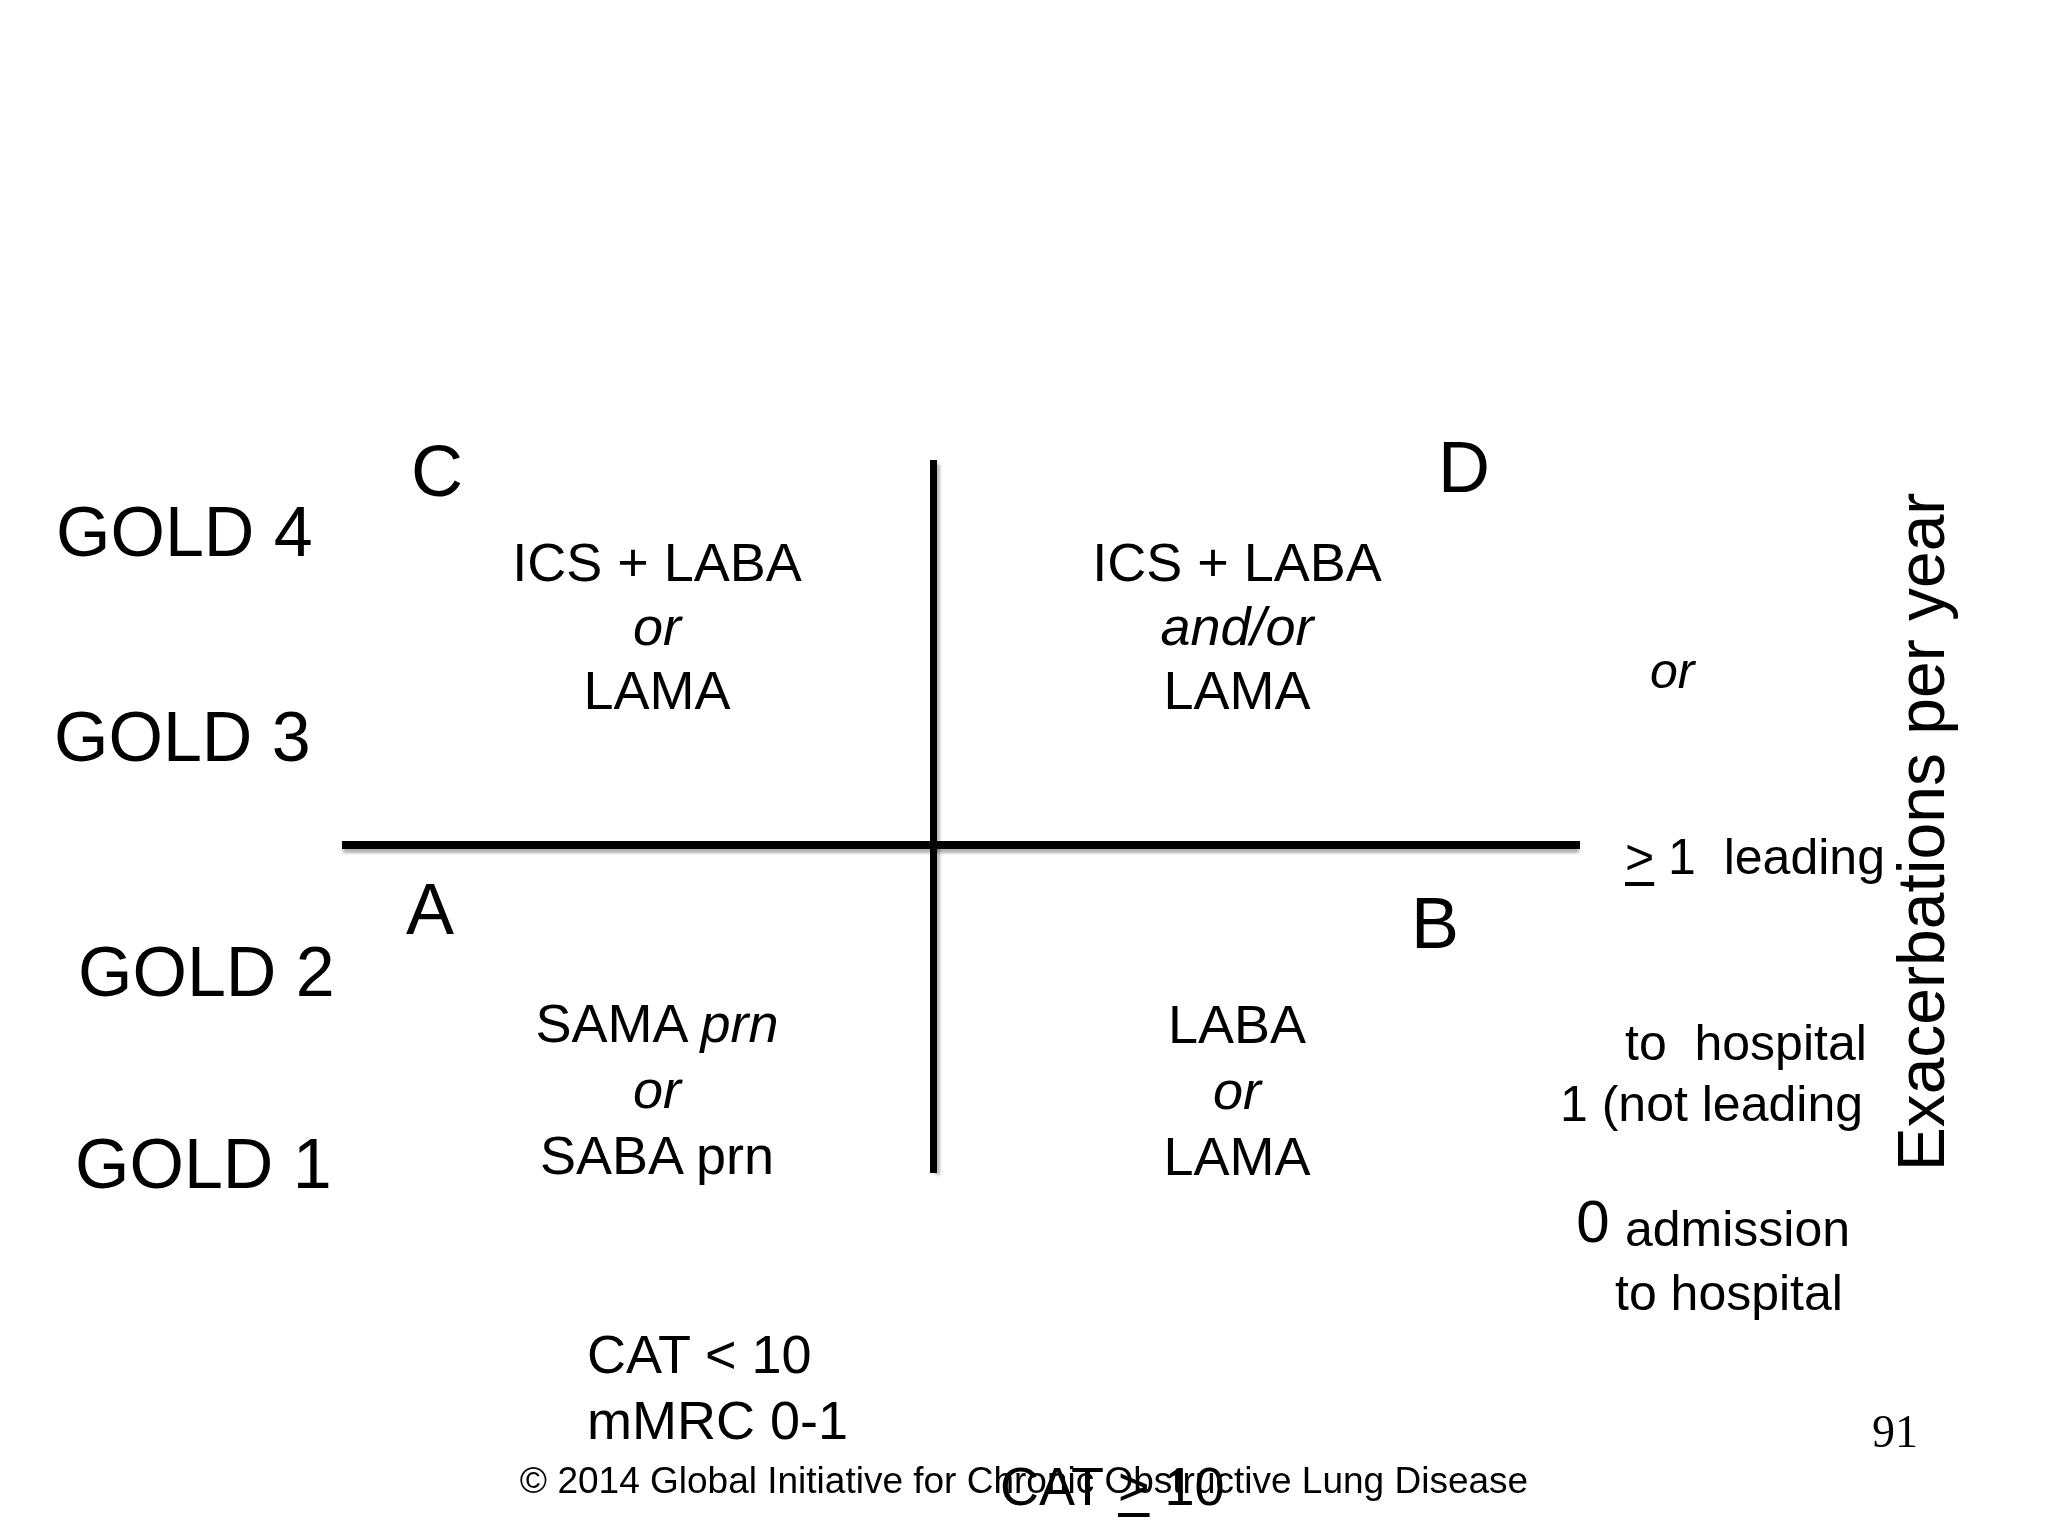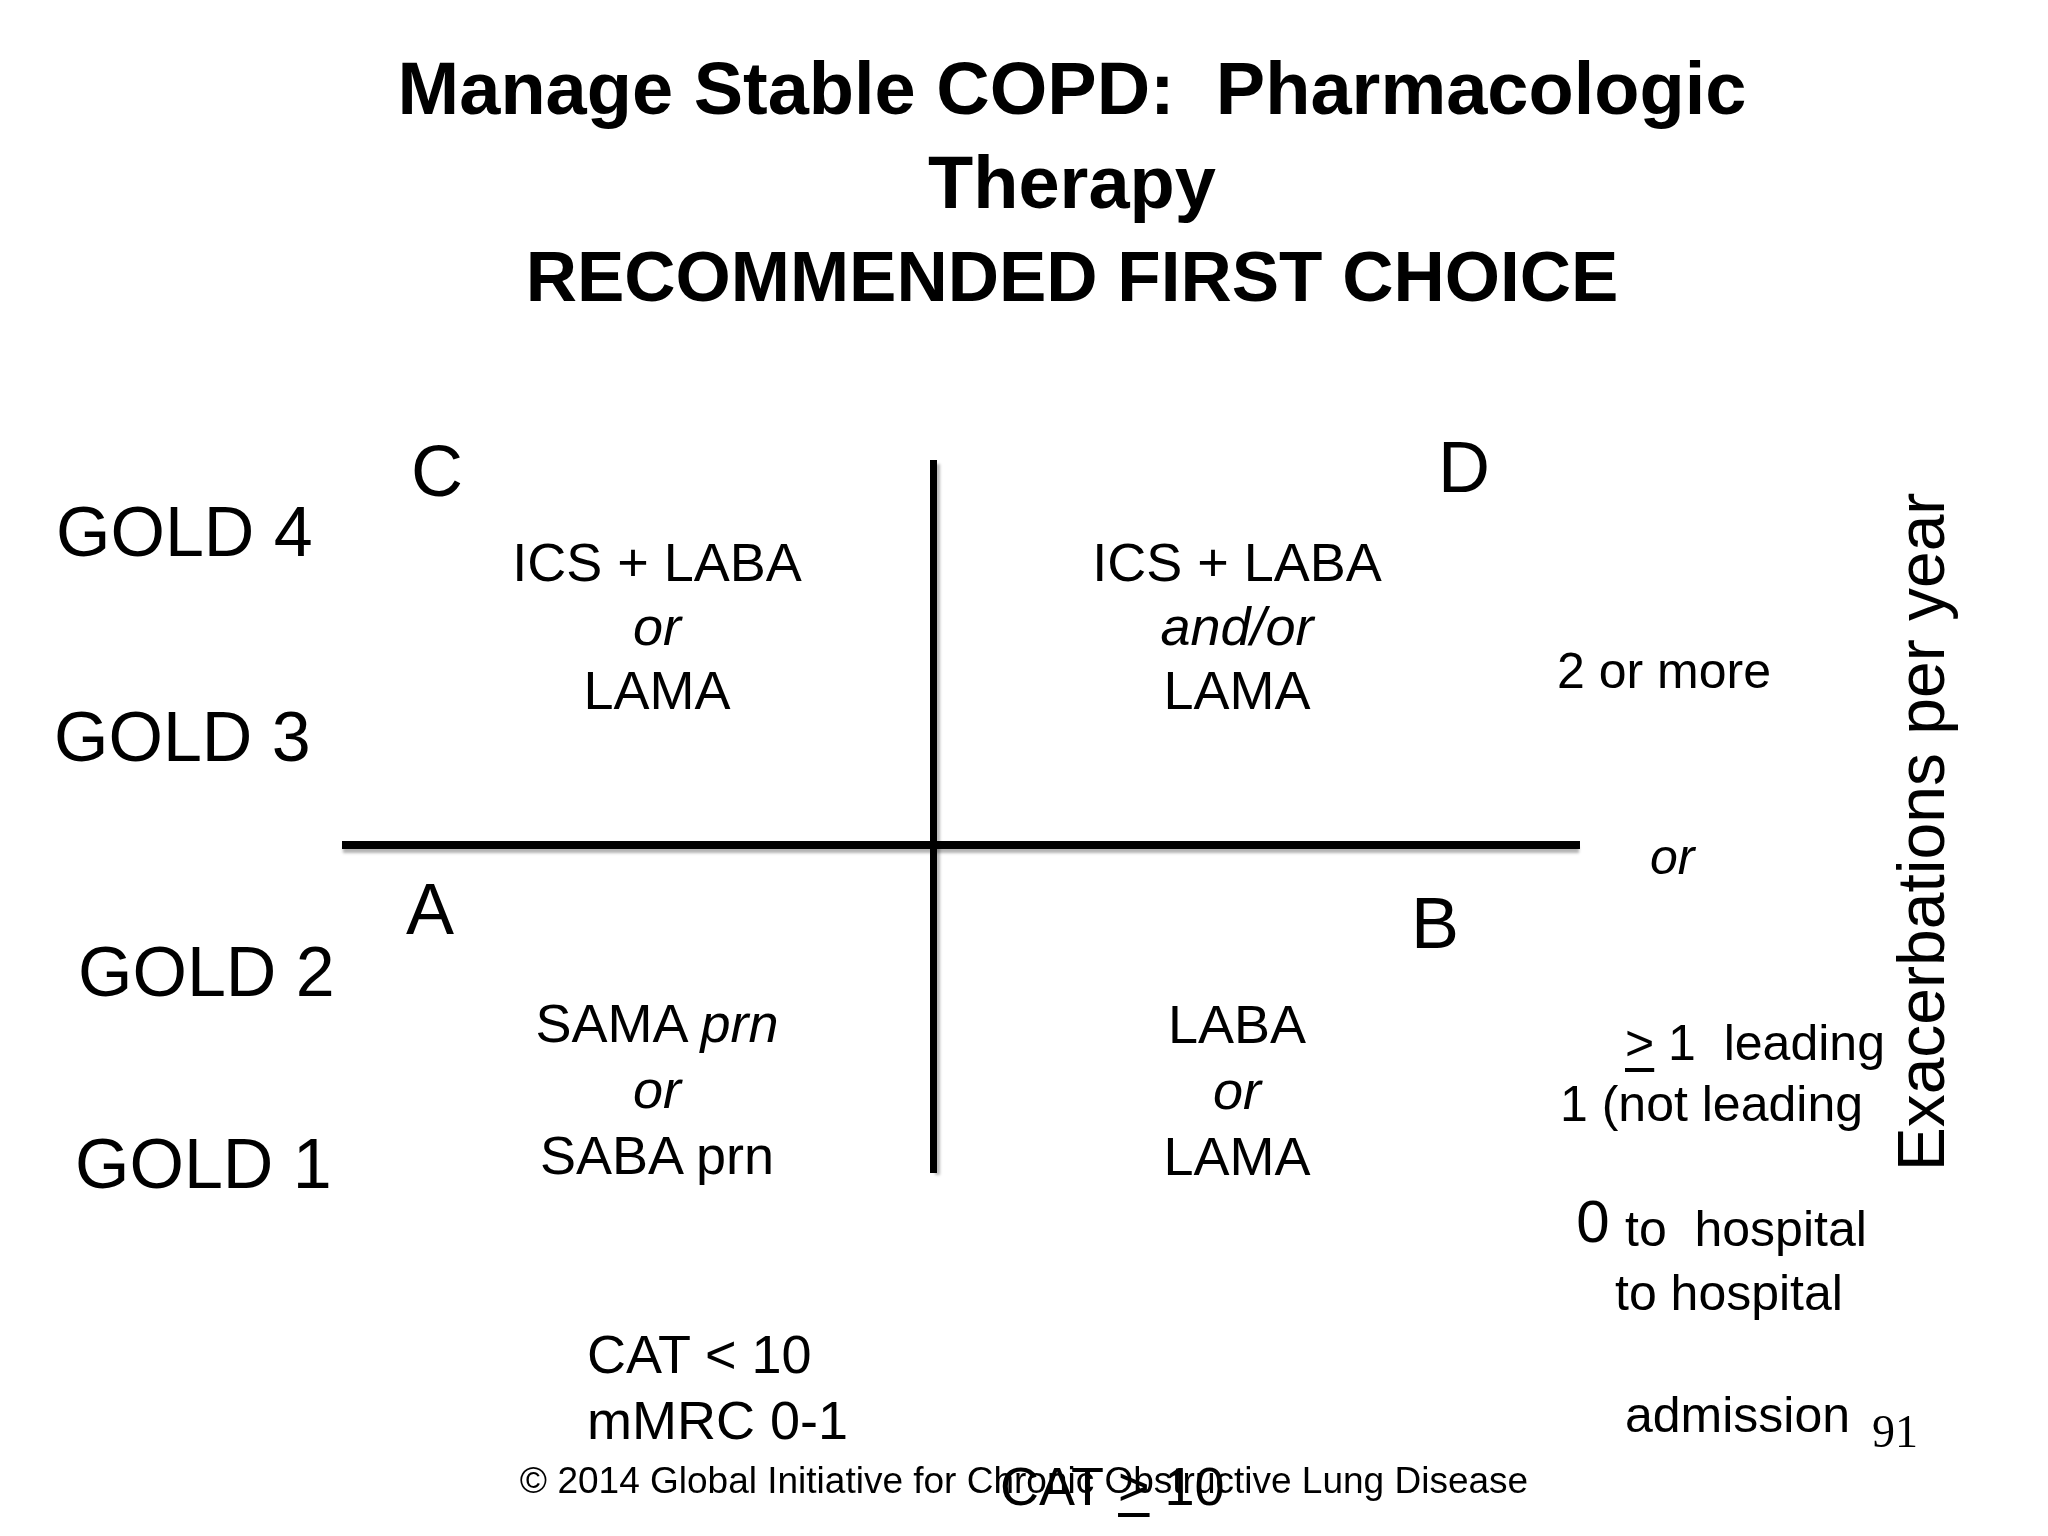--- a/index.html
+++ b/index.html
@@ -67,24 +67,20 @@
   
   #copyright{left:0;top:1460px;width:2048px;text-align:center;font-size:37px;line-height:42px;}
   #pageNum{left:1872px;top:1408px;font-size:46px;line-height:48px;
            font-family:"Liberation Serif",serif;}
 </style>
 </head>
 <body>
 
 <div class="slide">
 
-  <header class="abs title">
-    <div class="t1 pw">Manage Stable COPD:  Pharmacologic Therapy</div>
-    <div class="t2">RECOMMENDED FIRST CHOICE</div>
-  </header>
 
   <div class="abs gold" id="gold4">GOLD 4</div>
   <div class="abs gold" id="gold3">GOLD 3</div>
   <div class="abs gold" id="gold2">GOLD 2</div>
   <div class="abs gold" id="gold1">GOLD 1</div>
 
   <div class="abs letter" id="letterC">C</div>
   <div class="abs letter" id="letterD">D</div>
   <div class="abs letter" id="letterA">A</div>
   <div class="abs letter" id="letterB">B</div>
@@ -110,21 +106,20 @@
   <div class="abs qtext" id="quadB">
     <div>LABA</div>
     <div class="it">or</div>
     <div>LAMA</div>
   </div>
 
   <div class="abs vline"></div>
   <div class="abs hline"></div>
 
   <div class="abs annot pw" id="annotHigh">
-    <div>2 or more</div>
     <div class="it or-line">or</div>
     <div class="ind"><span class="geq">&gt;</span><span class="pw"> 1  leading</span></div>
     <div class="ind">to  hospital</div>
     <div class="ind">admission</div>
   </div>
 
   <div class="abs annot pw" id="annotLow">
     <div>1 (not leading</div>
     <div class="ind">to hospital</div>
   </div>

